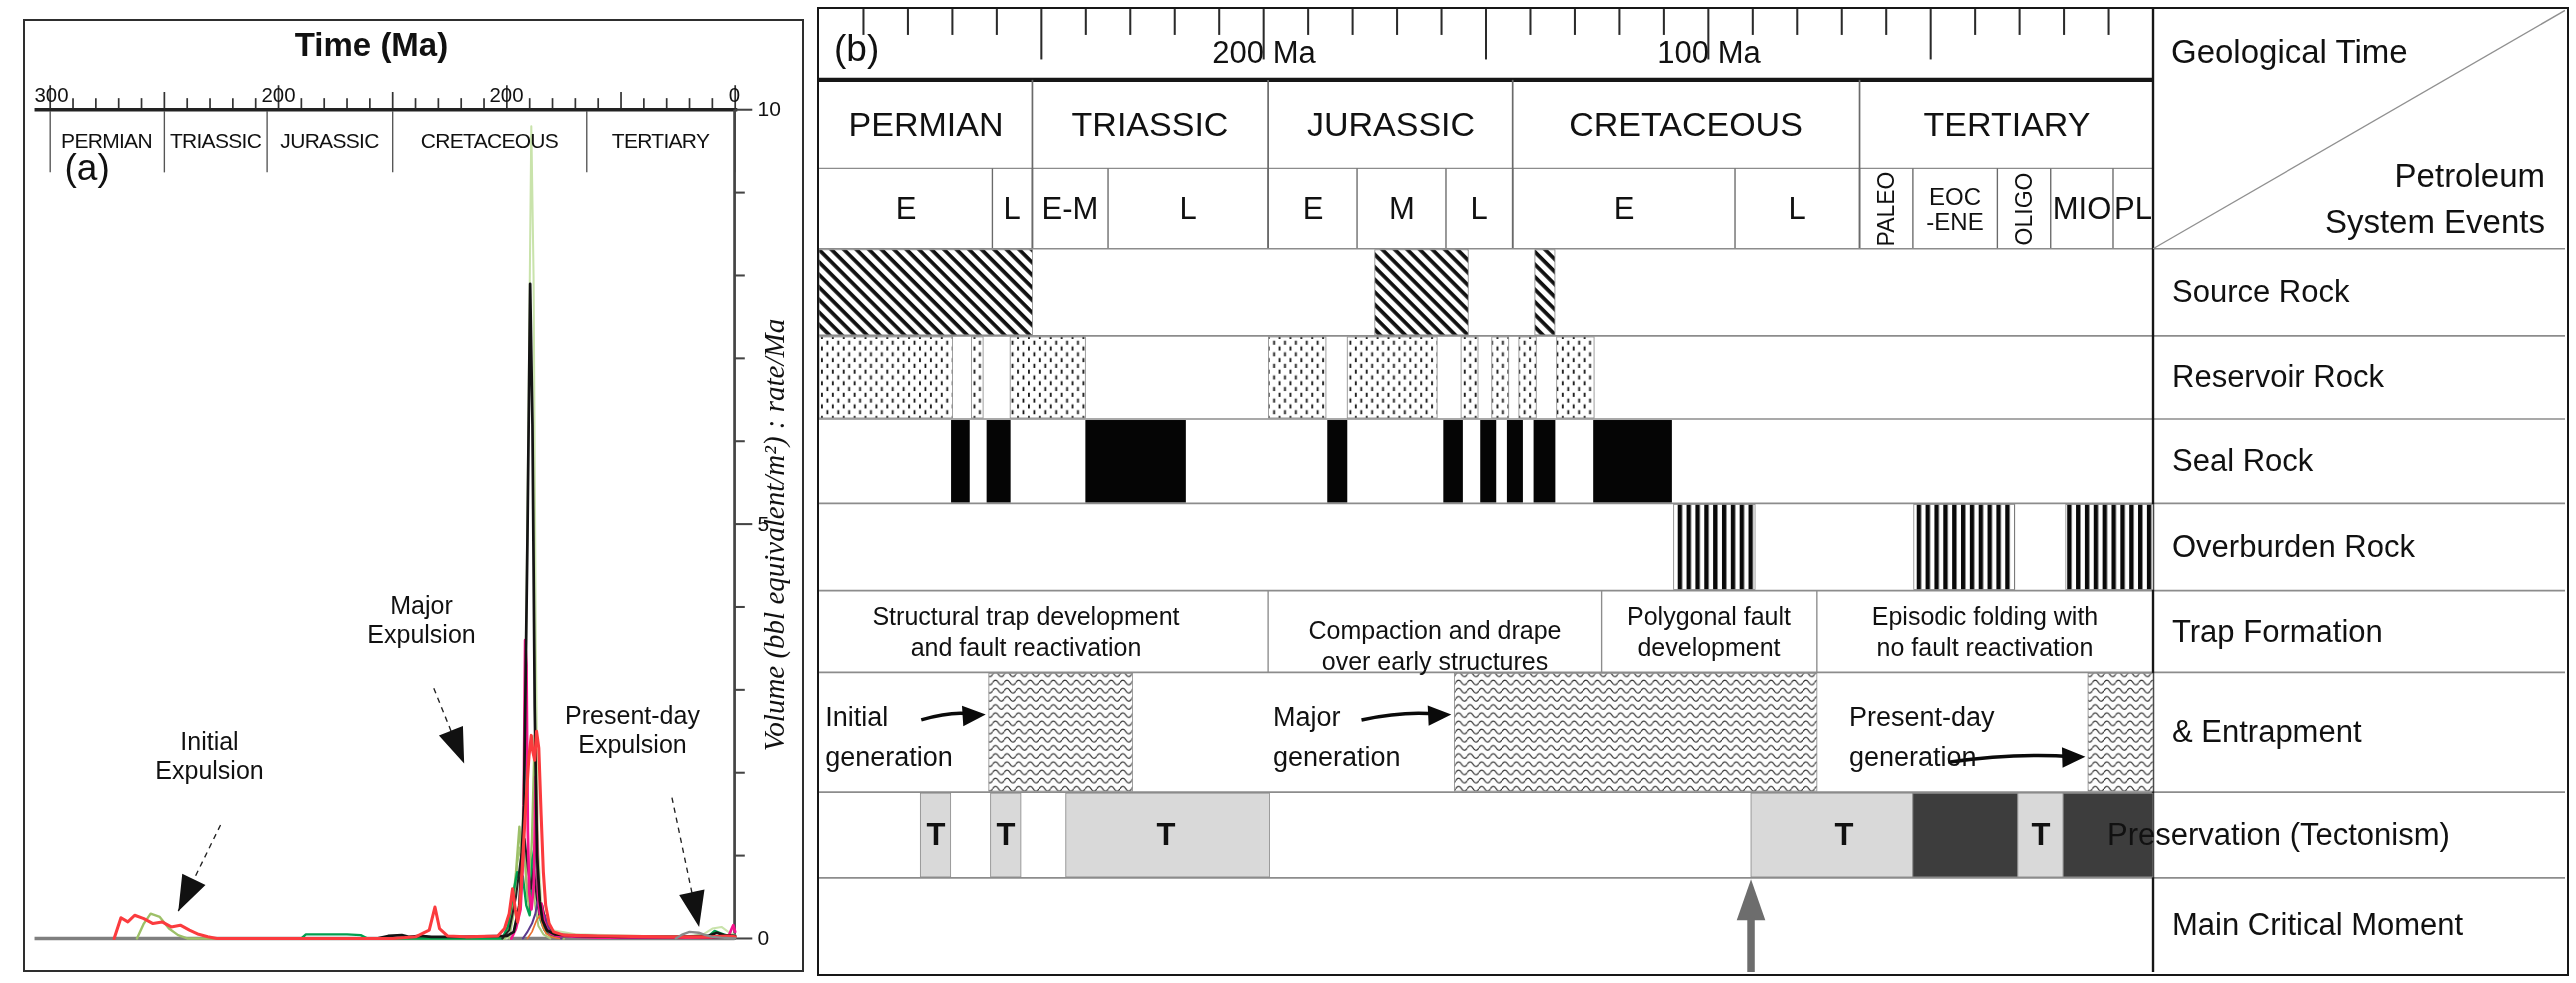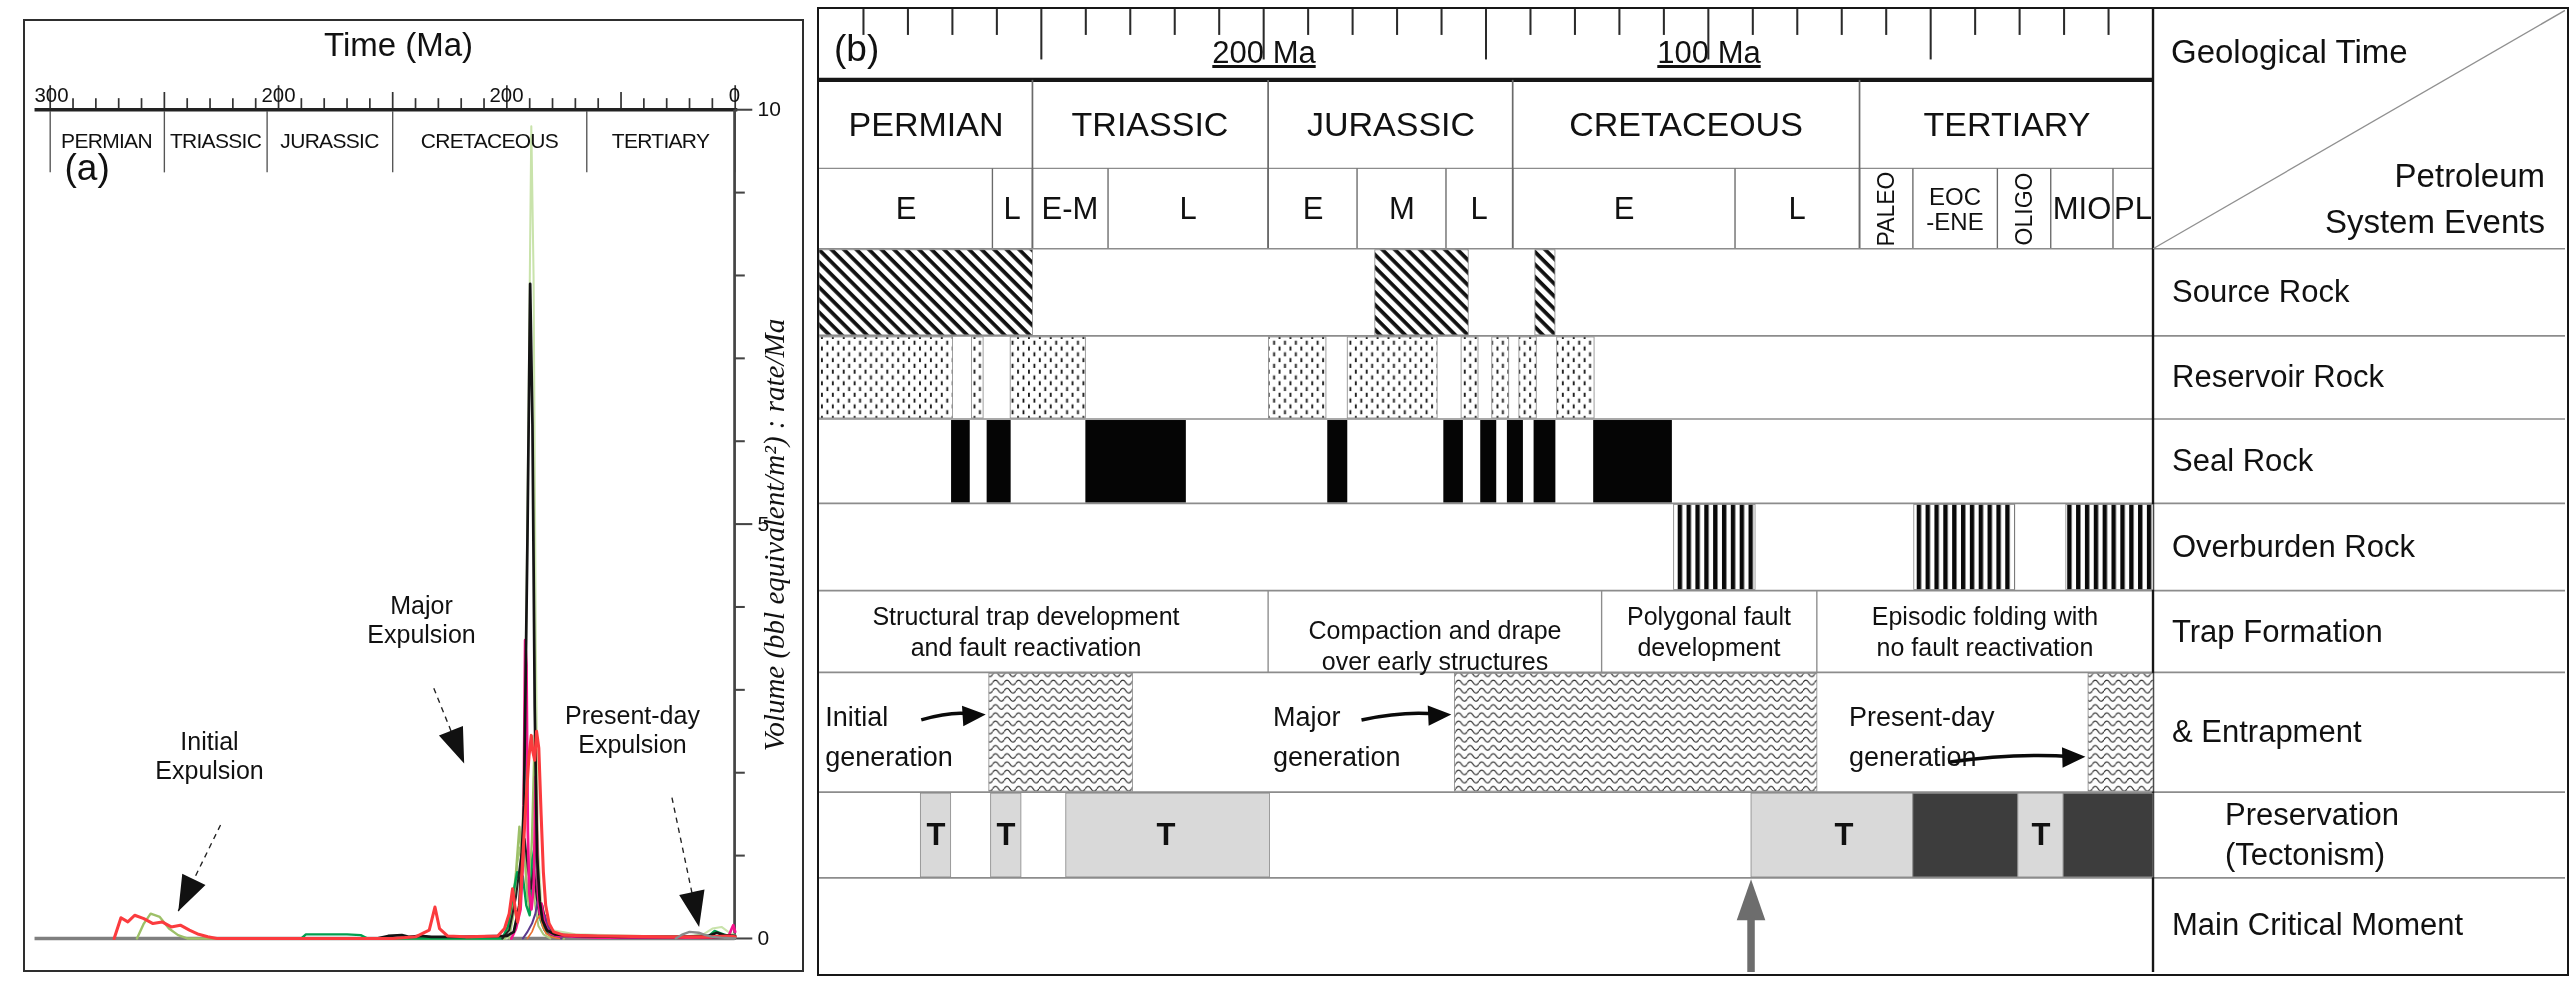--- a/index.html
+++ b/index.html
@@ -11,21 +11,21 @@
     border:2.7px solid #161616;box-sizing:border-box;background:#fff;}
   .ctr{transform:translate(-50%,-50%);text-align:center;white-space:nowrap;}
   .ctrx{transform:translateX(-50%);text-align:center;white-space:nowrap;}
   .panel-tag{font-size:37px;color:#111;}
   .a-title{font-size:33px;}
   .a-ticklabel{font-size:20.4px;}
   .a-period{font-size:21px;letter-spacing:-0.7px;}
   .a-note{font-size:25px;line-height:1.15;}
   .a-ylabel{font-family:"Liberation Serif",serif;font-style:italic;font-size:29px;}
   .a-yticklabel{font-size:21px;}
-  .b-ruler{font-size:31px;text-decoration:underline;}
+  .b-ruler{font-size:31px;}
   .b-period{font-size:34px;letter-spacing:0px;}
   .b-epoch{font-size:31px;}
   .b-epoch-small{font-size:24px;line-height:1.05;}
   .b-rot{transform:translate(-50%,-50%) rotate(-90deg);white-space:nowrap;text-align:center;}
   .b-corner{font-size:33px;line-height:1.4;}
   .b-rowlabel{font-size:31px;line-height:1.3;}
   .b-trap{font-size:25px;line-height:1.25;}
   .b-gen{font-size:27px;line-height:1.5;}
   .b-T{font-size:31px;font-weight:bold;}
   svg{position:absolute;left:0;top:0;}
@@ -98,21 +98,21 @@
       <polyline points="130.9,1347.0 140.9,1316.6 151.0,1322.7 161.1,1312.9 174.5,1317.8 187.9,1325.1 201.3,1322.7 214.7,1330.0 228.1,1327.5 241.5,1334.8 254.9,1340.9 268.4,1344.6 281.8,1347.0 540.0,1347.0 573.5,1344.6 593.6,1334.8 602.0,1300.8 608.7,1332.4 620.4,1343.3 647.2,1344.6 694.2,1343.3 704.2,1332.4 711.0,1310.5 716.0,1274.0 720.0,1304.4 723.4,1322.7 726.7,1298.3 731.1,1225.3 736.1,1140.1 740.1,1079.3 743.5,1048.8 745.8,1073.2 748.5,1085.3 751.2,1042.8 754.5,1067.1 757.9,1164.5 761.2,1249.6 764.6,1298.3 769.6,1325.1 776.3,1337.3 791.4,1342.1 841.7,1343.3 942.3,1344.6 1009.4,1344.6 1032.8,1343.3 1042.9,1344.6" fill="none" stroke="#fb3b3e" stroke-width="4.5" stroke-linejoin="round" stroke-linecap="round"></polyline>
       <polyline points="955.7,1347.0 965.8,1340.9 975.8,1337.3 989.3,1338.5 999.3,1342.1 1009.4,1344.6 1022.8,1345.8 1042.9,1347.0" fill="none" stroke="#8a8a8a" stroke-width="3.5" stroke-linejoin="round" stroke-linecap="round"></polyline>
       <line x1="287.1338" y1="1180.271" x2="225.1033" y2="1306.839" stroke="#222" stroke-width="2" stroke-dasharray="8 7"></line>
       <polygon points="225.1033,1306.839 230.92654935180465,1251.7836663166347 243.7224245548626,1258.054876549737 252.2530080235679,1262.235683371805 265.0488832266259,1268.5068936049072" fill="#111"></polygon>
       <line x1="600.3040000000001" y1="979.466" x2="644.8989" y2="1090.213" stroke="#222" stroke-width="2" stroke-dasharray="8 7"></line>
       <polygon points="644.8989,1090.213 607.8506962083154,1049.073838659377 621.0692670827037,1043.7510683244132 629.8816476656292,1040.2025547677704 643.1002185400175,1034.8797844328064" fill="#111"></polygon>
       <line x1="950.0219000000001" y1="1140.1100000000001" x2="989.9226" y2="1329.962" stroke="#222" stroke-width="2" stroke-dasharray="8 7"></line>
       <polygon points="989.9226,1329.962 960.6337551970622,1282.9815405502518 974.579097834145,1280.0506842360733 983.8759929255335,1278.0967800266208 997.8213355626164,1275.1659237124422" fill="#111"></polygon>
     </svg>
   <div class="abs panel-tag" style="left:40px;top:126px;">(a)</div>
-  <div class="abs a-title ctr" style="left:374px;top:24px;">Time (Ma)</div>
+  <div class="abs a-title ctr" style="left:347px;top:24px;font-weight:bold;">Time (Ma)</div>
   <div class="abs a-ylabel ctr" id="aYLabel" style="left:749px;top:514px;transform:translate(-50%,-50%) rotate(-90deg);">Volume (bbl equivalent/m²) : rate/Ma</div>
   <div id="aDynamic">
       <div class="abs a-ticklabel ctr" style="left: 27px; top: 74px;">300</div>
       <div class="abs a-ticklabel ctr" style="left: 254px; top: 74px;">200</div>
       <div class="abs a-ticklabel ctr" style="left: 482px; top: 74px;">200</div>
       <div class="abs a-ticklabel ctr" style="left: 710px; top: 74px;">0</div>
       <div class="abs a-period ctr" style="left: 82px; top: 120px;">PERMIAN</div>
       <div class="abs a-period ctr" style="left: 191px; top: 120px;">TRIASSIC</div>
       <div class="abs a-period ctr" style="left: 305px; top: 120px;">JURASSIC</div>
       <div class="abs a-period ctr" style="left: 465px; top: 120px;">CRETACEOUS</div>
@@ -332,21 +332,21 @@
         <div>generation</div>
       </div>
       <div class="abs b-gen" style="left: 454px; top: 688px;">
         <div>Major</div>
         <div>generation</div>
       </div>
       <div class="abs b-gen" style="left: 1030px; top: 688px;">
         <div>Present-day</div>
         <div>generation</div>
       </div>
-      <div class="abs b-rowlabel" style="left: 1406px; top: 826px; transform: translateY(-50%);">
+      <div class="abs b-rowlabel" style="left: 1288px; top: 826px; transform: translateY(-50%);">
         <div>Preservation (Tectonism)</div>
       </div>
       <div class="abs b-T ctr" style="left: 117px; top: 826px;">T</div>
       <div class="abs b-T ctr" style="left: 187px; top: 826px;">T</div>
       <div class="abs b-T ctr" style="left: 347px; top: 826px;">T</div>
       <div class="abs b-T ctr" style="left: 1025px; top: 826px;">T</div>
       <div class="abs b-T ctr" style="left: 1222px; top: 826px;">T</div>
       <div class="abs b-rowlabel" style="left: 1353px; top: 916px; transform: translateY(-50%);">
         <div>Main Critical Moment</div>
       </div>

